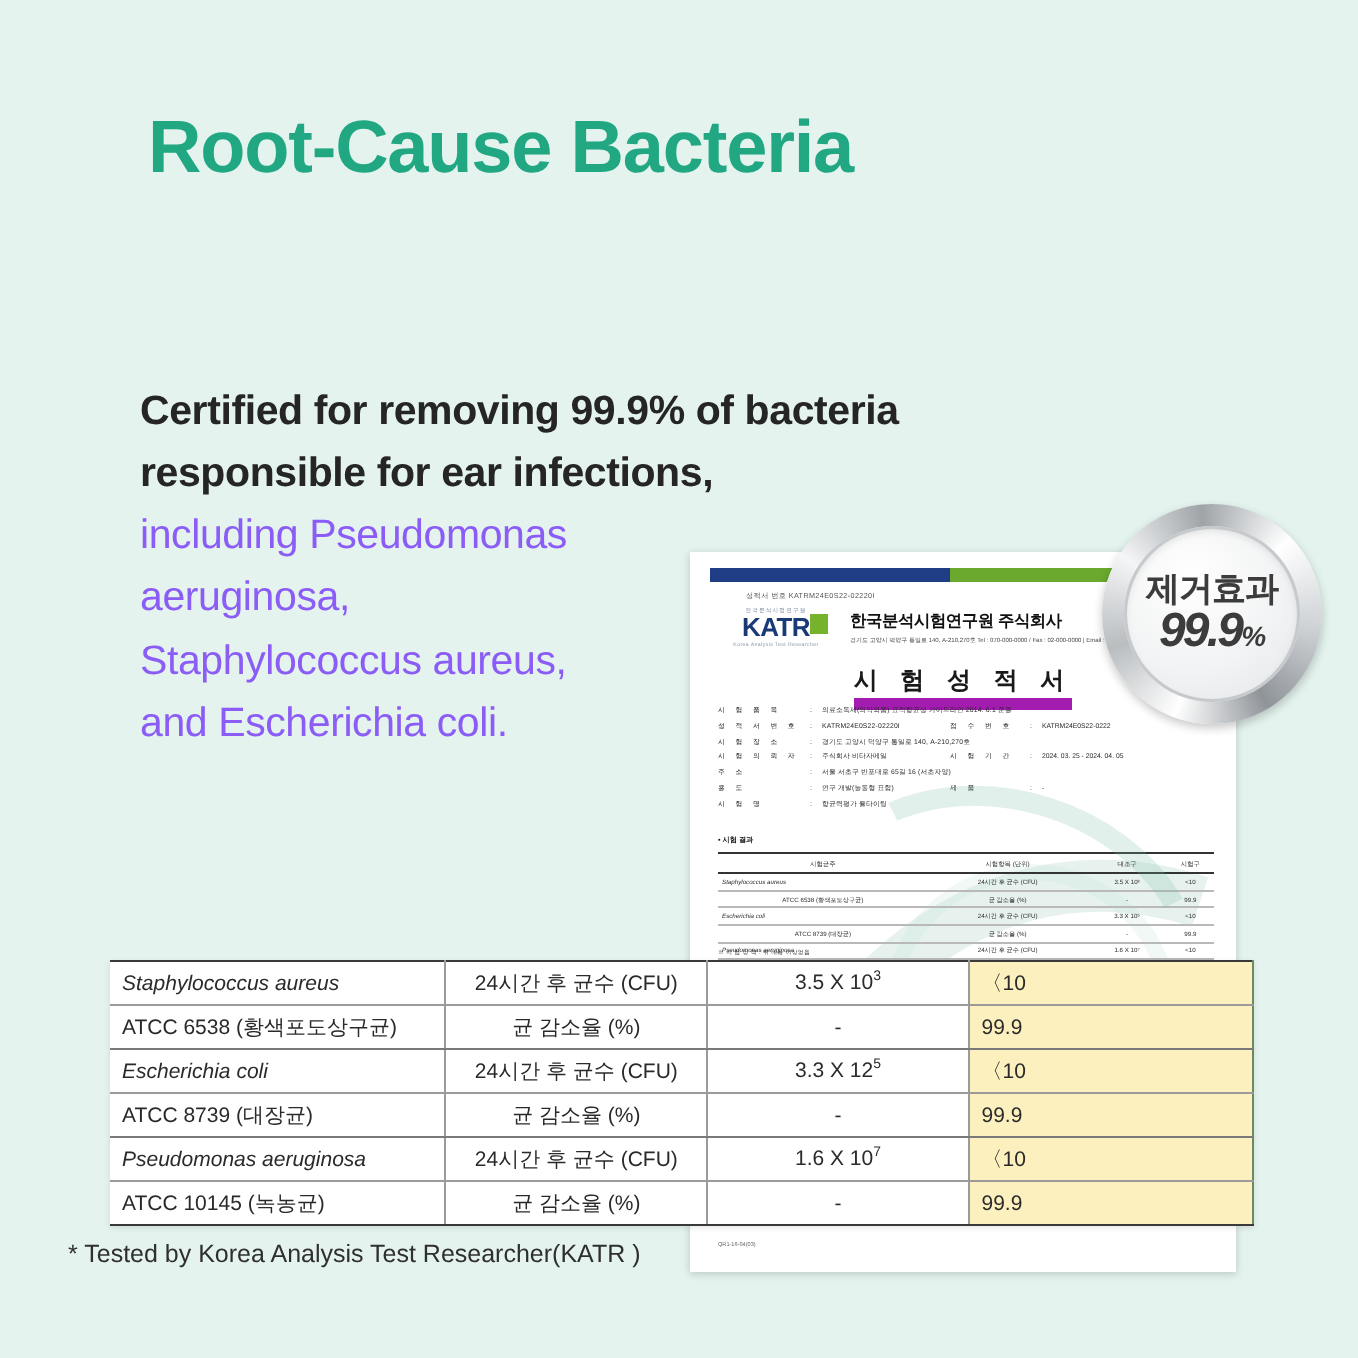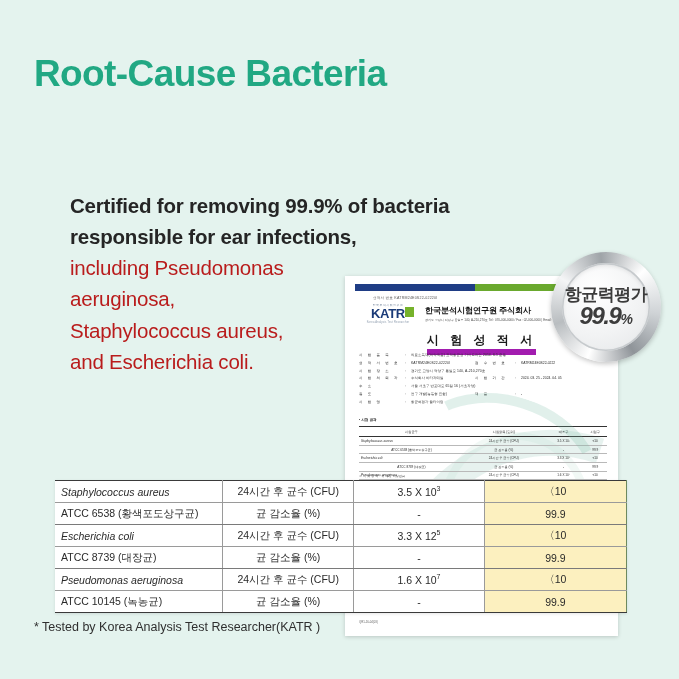--- a/index.html
+++ b/index.html
@@ -19,35 +19,35 @@
   .headline {
     position: absolute;
     left: 34px; top: 50px;
     width: 600px;
     color: #21a883;
     font-size: 37px;
     font-weight: bold;
     line-height: 1.32;
     letter-spacing: -0.6px;
   }
-  .headline .l2 { display: block; }
+  .headline .l2 { display: block; margin-left: 40px; }
 
   
   .subcopy {
     position: absolute;
     left: 34px; top: 190px;
     width: 440px;
     color: #252525;
     font-size: 20.5px;
     line-height: 1.52;
     letter-spacing: -0.2px;
     margin-left: 36px;
   }
   .subcopy .bold { font-weight: bold; display: block; }
-  .subcopy .reg  { font-weight: normal; display: block; color: #b91c1c; }
+  .subcopy .reg  { font-weight: normal; display: block; color: #8b5cf6; }
 
   
   .cert {
     position: absolute;
     left: 345px; top: 276px;
     width: 273px; height: 360px;
     background: #ffffff;
     box-shadow: 0 1px 4px rgba(0,0,0,.18);
     overflow: hidden;
   }
@@ -201,21 +201,21 @@
     background: #fff;
   }
   .bigtable tr:first-child td { border-top: 1.4px solid #3a3a3a; }
   .bigtable tr.sep td { border-bottom: 1.1px solid #7a7a7a; }
   .bigtable tr.endrow td { border-bottom: 1.4px solid #3a3a3a; }
   .bigtable td.c1 { width: 172px; text-align: left; }
   .bigtable td.c1 .sp { font-style: italic; }
   .bigtable td.c2 { width: 136px; text-align: center; }
   .bigtable td.c3 { width: 136px; text-align: center; }
   .bigtable td.c4 {
-    width: 148px; text-align: center;
+    width: 148px; 
     background: #fcf0bf; border-right: 1.2px solid #6e8a5e;
   }
   .bigtable td.last { border-bottom: 1.4px solid #3a3a3a; }
   .sup { font-size: 7px; vertical-align: super; }
 
   
   .footnote {
     position: absolute;
     left: 34px; top: 620px;
     font-size: 12.5px;
@@ -378,21 +378,21 @@
 
     <div class="cert-note">※ 시 험 성 적 : 위 내용 이상없음</div>
 
     <div class="cert-signline">한 국 분 석 시 험 연 구 원 주 식 회 사</div>
     <div class="cert-seal"></div>
     <div class="cert-foot">QR1-16-04(03)</div>
   </div>
 
   <div class="badge">
     <div class="badge-inner">
-      <div class="badge-k">항균력평가</div>
+      <div class="badge-k">제거효과</div>
       <div class="badge-n">
         <span>99.9</span><span class="pct">%</span>
       </div>
     </div>
   </div>
 
   <div class="arc1"></div>
 
   <table class="bigtable">
     <tbody>

